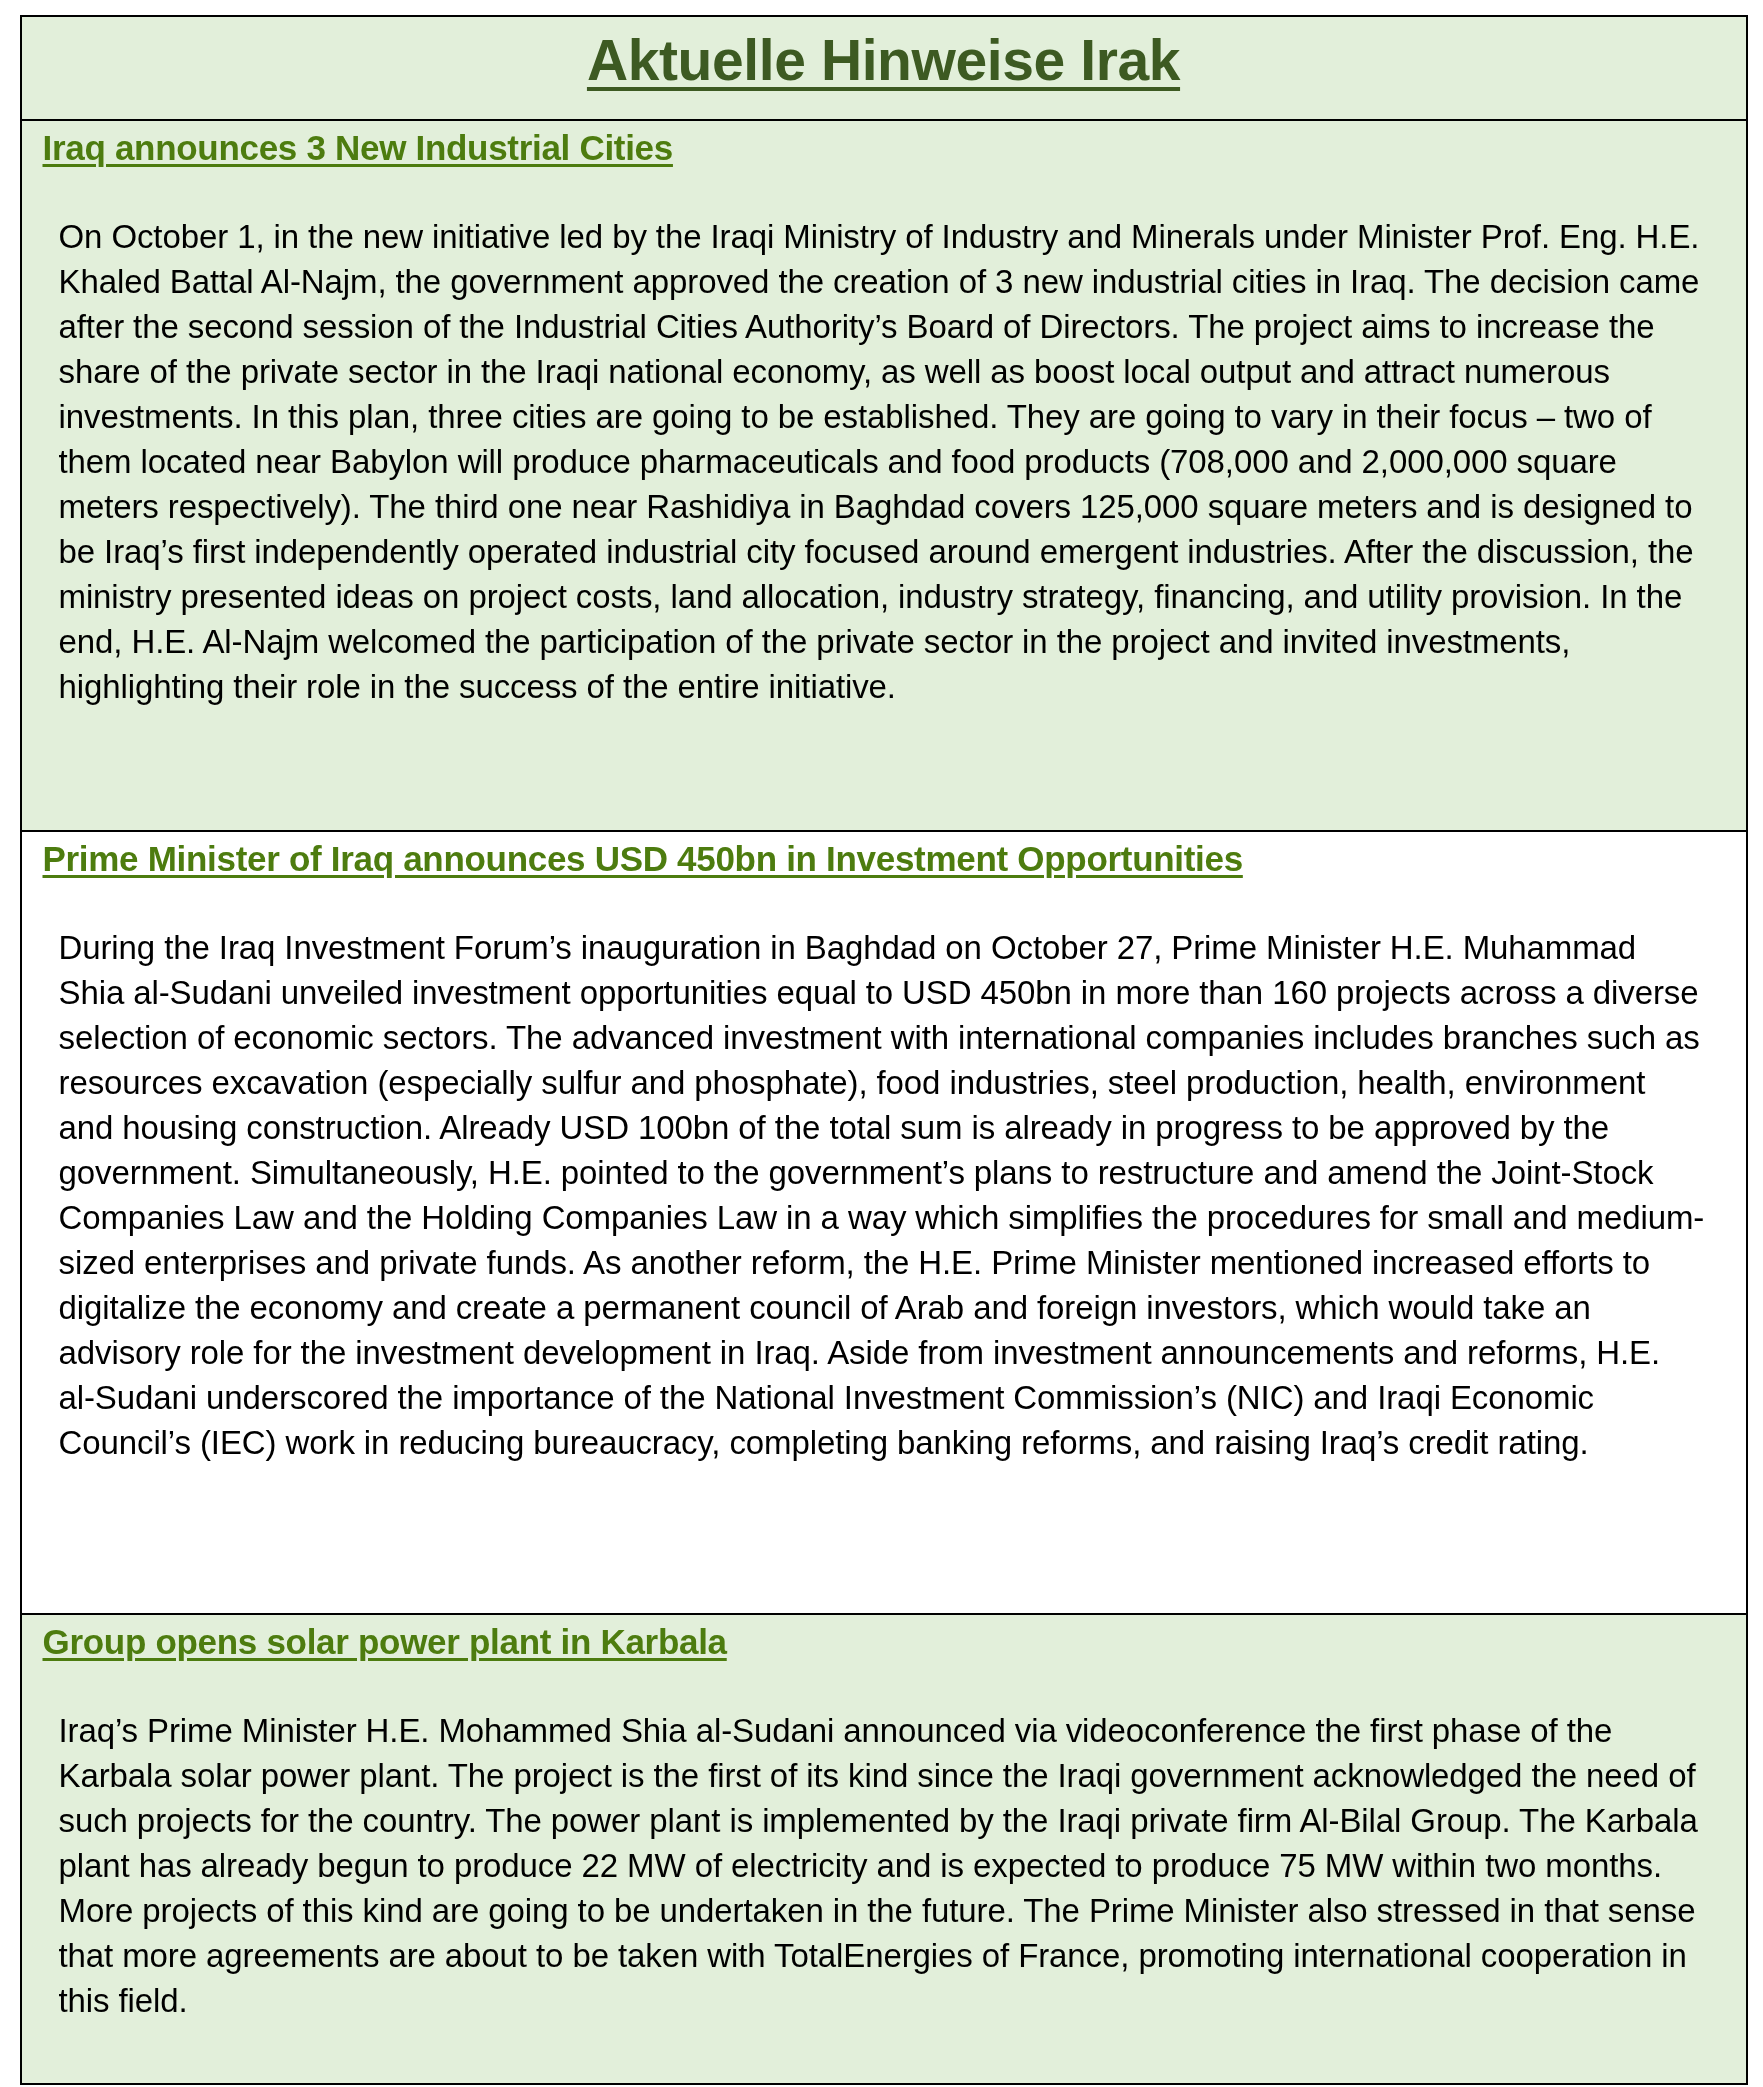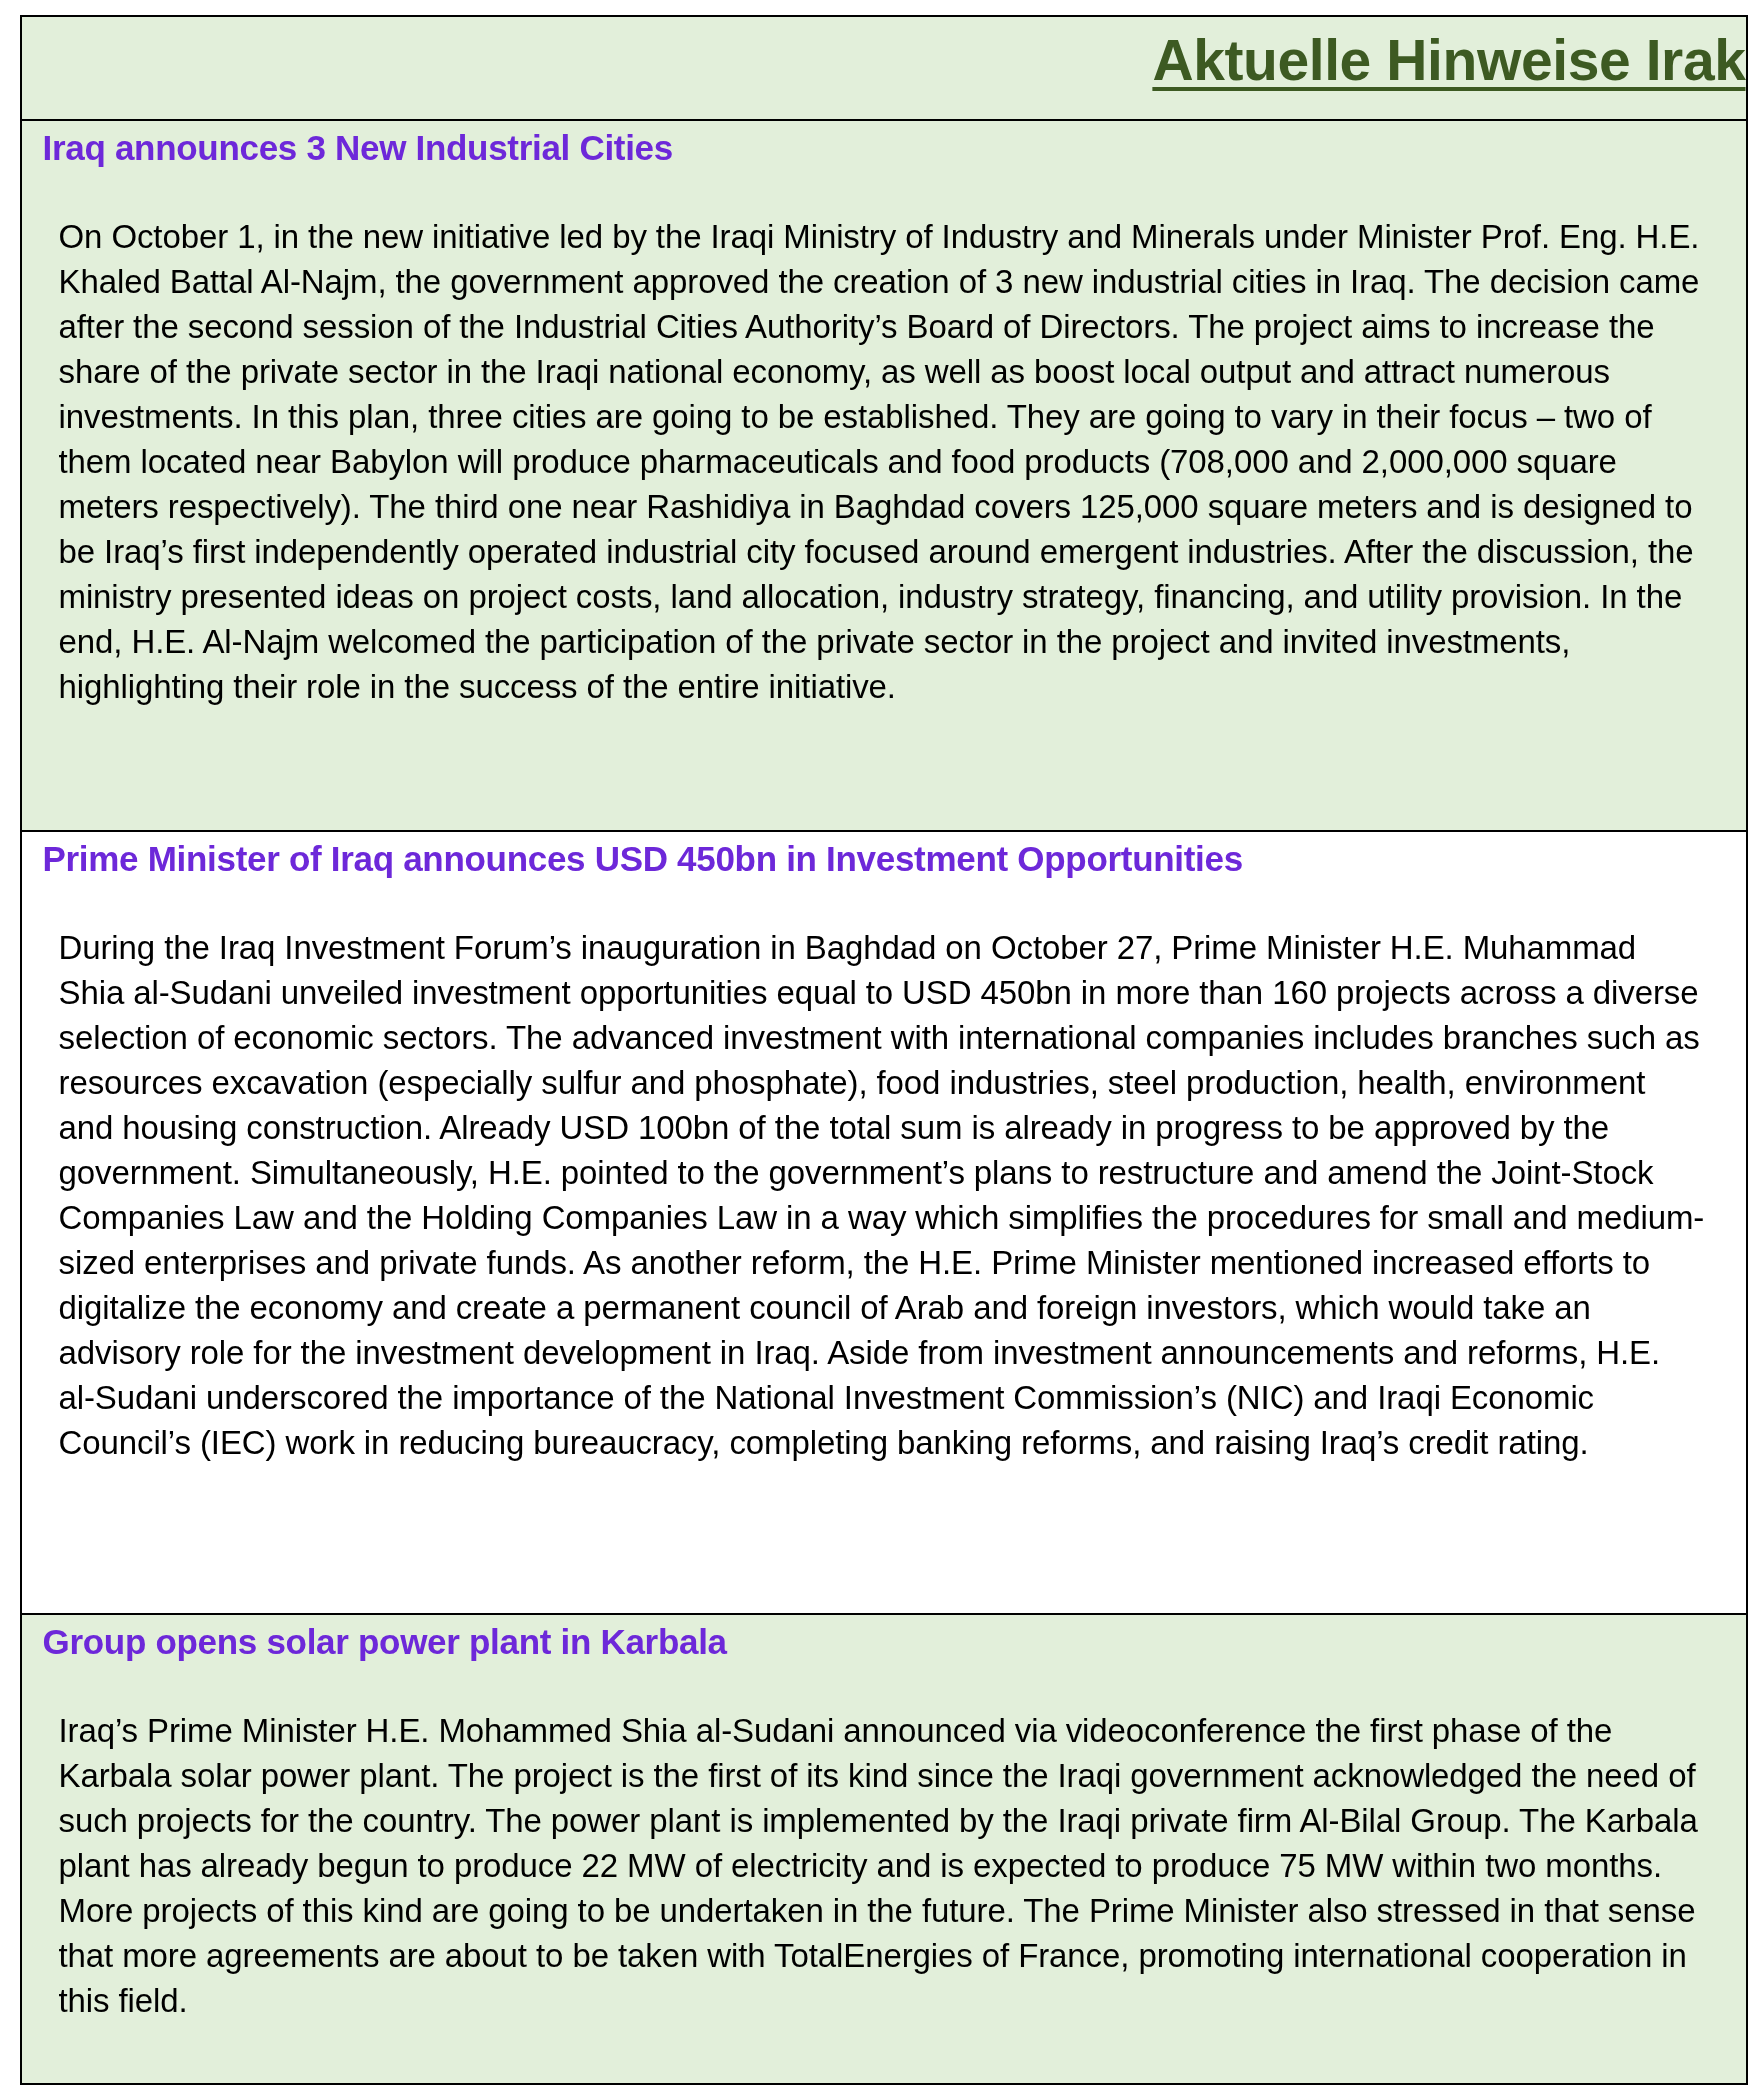--- a/index.html
+++ b/index.html
@@ -23,21 +23,21 @@
       box-sizing: border-box;
       border: 2.7px solid #000000;
       display: flex;
       flex-direction: column;
     }
     .row {
       box-sizing: border-box;
       border-top: 2.7px solid #000000;
       position: relative;
     }
-    .row:first-child { border-top: none; justify-content: flex-end; }
+    .row:first-child { border-top: none; }
     .row.green { background: #e2efda; }
     .row.white { background: #ffffff; }
 
     .title-row {
       height: 102px;
       display: flex;
       align-items: flex-start;
       justify-content: center;
     }
     .doc-title {
@@ -56,21 +56,22 @@
     .section-1 { height: 711px; }
     .section-2 { height: 783px; }
     .section-3 { flex: 1; }
 
     .section-heading {
       margin: 0;
       padding-left: 21px;
       padding-top: 3.5px;
       font-size: 35px;
       font-weight: bold;
-      color: #6d28d9;
+      color: #4d7c0f;
+      text-decoration: underline;
       text-decoration-thickness: 2.7px;
       text-underline-offset: 4.4px;
       line-height: 46px;
       letter-spacing: -0.3px;
     }
     .section-body {
       margin: 16px;
       padding: 0 25px 0 21px;
       margin-top: 43px;
       font-size: 33px;

